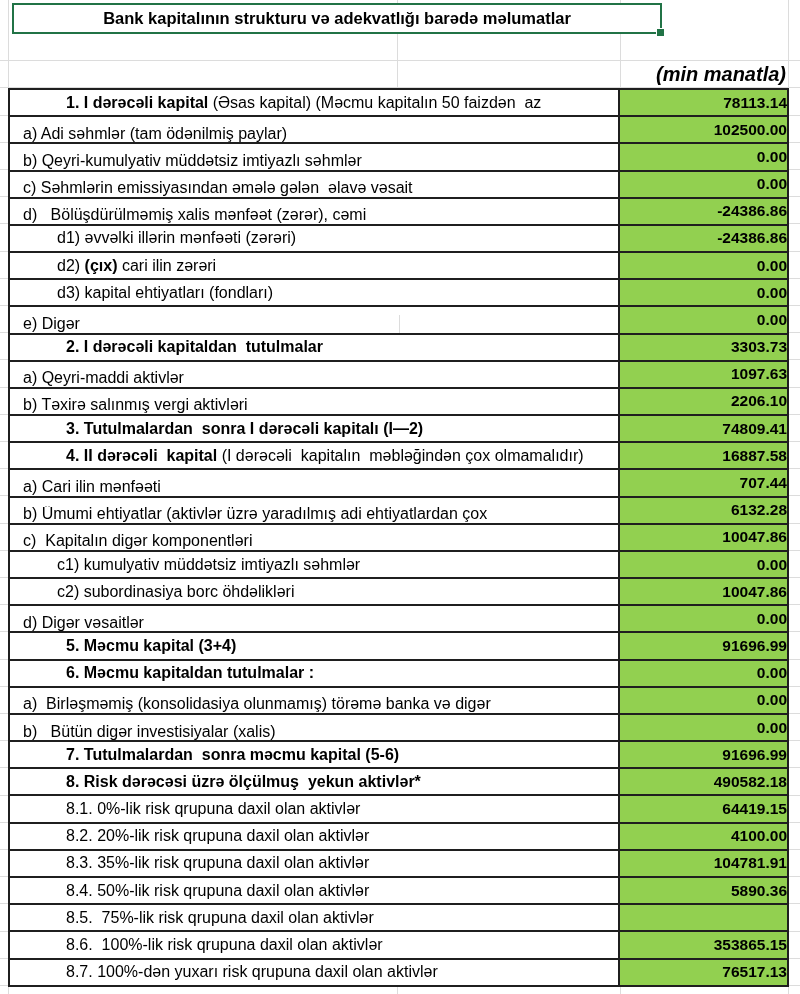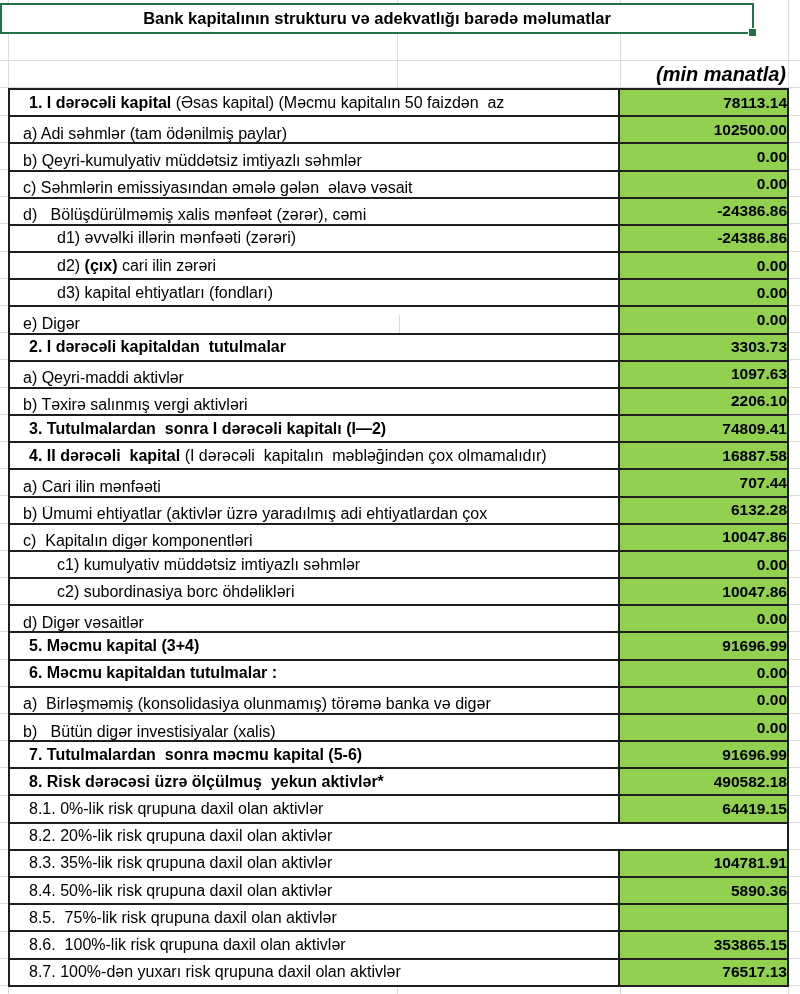--- a/index.html
+++ b/index.html
@@ -7,42 +7,42 @@
     width:800px;height:994px;background:#ffffff;position:relative;overflow:hidden;
     font-family:"Liberation Sans","DejaVu Sans",sans-serif;color:#000;
   }
   
   .gridlayer{position:absolute;inset:0;z-index:0;}
   .vline{position:absolute;top:0;bottom:0;width:1px;background:#dcdcdc;}
   .hgrid{position:absolute;left:0;right:0;top:34px;bottom:0;
     background:repeating-linear-gradient(to bottom,transparent 0,transparent 26.2px,#dcdcdc 26.2px,#dcdcdc 27.2px);}
   
   .title-cell{
-    position:absolute;left:0;top:3px;width:754px;height:31px;box-sizing:border-box;
+    position:absolute;left:12px;top:3px;width:650px;height:31px;box-sizing:border-box;
     border:2px solid var(--sel,#217346);background:#fff;z-index:2;
     display:flex;align-items:center;justify-content:center;
     font-weight:bold;font-size:16.5px;
   }
   .fill-handle{position:absolute;right:-5px;bottom:-5px;width:7px;height:7px;
     background:var(--sel,#217346);border:1px solid #fff;}
   .unit-note{
     position:absolute;left:8px;top:61px;width:780px;height:27px;z-index:1;
     display:flex;align-items:center;justify-content:flex-end;
     font-style:italic;font-weight:bold;font-size:20px;padding-right:2px;box-sizing:border-box;
   }
   
   .cap-table{
     position:absolute;left:8px;top:88px;width:781px;box-sizing:border-box;
     border:2px solid #1f1f1f;background:#fff;z-index:1;
   }
   .row{display:flex;height:27.18px;box-sizing:border-box;border-bottom:2px solid #1f1f1f;}
   .row:last-child{border-bottom:none;height:25.2px;}
   .cell{display:flex;align-items:center;box-sizing:border-box;}
   .cell.label{flex:1;white-space:pre;overflow:hidden;position:relative;font-size:16px;background:#fff;}
-  .ind0{padding-left:19px;}
+  .ind0{padding-left:12px;margin-left:44px;}
   .ind1{padding-left:13px;margin-top:8px;}
   .ind2{padding-left:27px;margin-left:20px;}
   .cell.value{width:169px;border-left:2px solid #1f1f1f;background:var(--fill,#92D050);
     justify-content:flex-end;font-weight:bold;font-size:15.5px;}
   .b{font-weight:bold;}
   .midline{position:absolute;left:389px;top:0;bottom:0;width:1px;background:#dcdcdc;}
 </style>
 </head>
 <body>
 
@@ -165,20 +165,21 @@
     <div class="row">
       <div class="cell label ind0"><span class="b">8. Risk dərəcəsi üzrə ölçülmuş  yekun aktivlər*</span></div>
       <div class="cell value">490582.18</div>
     </div>
     <div class="row">
       <div class="cell label ind0"><span>8.1. 0%-lik risk qrupuna daxil olan aktivlər</span></div>
       <div class="cell value">64419.15</div>
     </div>
     <div class="row">
       <div class="cell label ind0"><span>8.2. 20%-lik risk qrupuna daxil olan aktivlər</span></div>
+      <div class="cell value">4100.00</div>
     </div>
     <div class="row">
       <div class="cell label ind0"><span>8.3. 35%-lik risk qrupuna daxil olan aktivlər</span></div>
       <div class="cell value">104781.91</div>
     </div>
     <div class="row">
       <div class="cell label ind0"><span>8.4. 50%-lik risk qrupuna daxil olan aktivlər</span></div>
       <div class="cell value">5890.36</div>
     </div>
     <div class="row">

